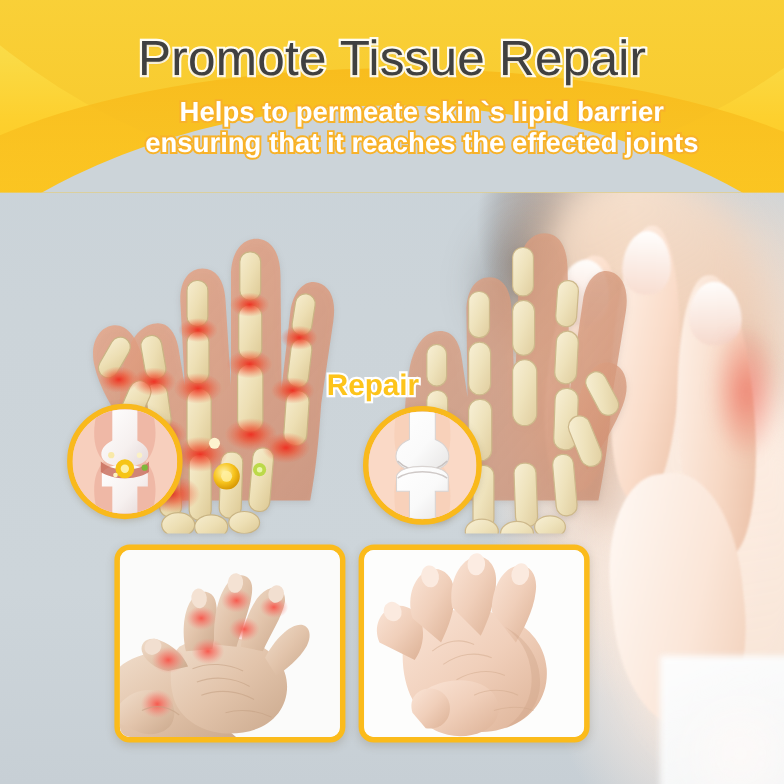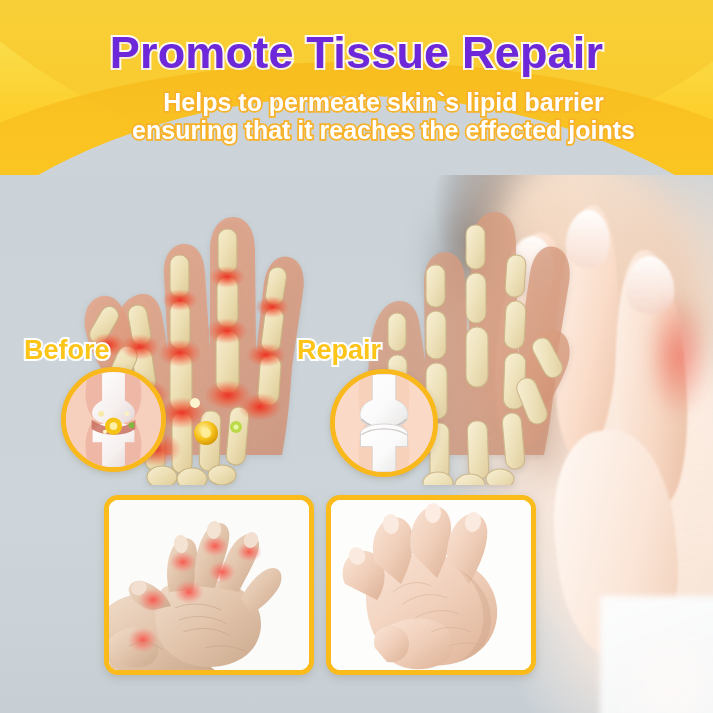--- a/index.html
+++ b/index.html
@@ -93,22 +93,22 @@
   .band-cutout{
     position:absolute;left:-165px;top:96px;width:1043px;height:760px;
     border-radius:50%;
     background:#ccd4d9;
   }
 
   
   .title{
     position:absolute;left:0;top:27px;width:713px;
     text-align:center;
-    font-size:45px;font-weight:bold;letter-spacing:.2px;
-    color:#6d28d9;
+    font-size:45px;font-weight:normal;letter-spacing:.2px;
+    color:#404040;
     -webkit-text-stroke:4px #fffdf3;
     paint-order:stroke fill;
     text-shadow:0 2px 2px rgba(190,140,20,.18);
     white-space:nowrap;
   }
   .subtitle{
     position:absolute;left:0;width:713px;text-align:center;
     font-size:25px;font-weight:bold;
     color:#ffffff;
     -webkit-text-stroke:3.5px #f8b229;
@@ -339,21 +339,20 @@
       <rect x="100" y="268" width="19" height="58" rx="9"></rect>
       <rect x="138" y="266" width="20" height="58" rx="9" transform="rotate(-2 148 295)"></rect>
       <rect x="174" y="258" width="19" height="56" rx="9" transform="rotate(-5 183 286)"></rect>
 
       <ellipse cx="108" cy="328" rx="15" ry="11"></ellipse>
       <ellipse cx="140" cy="330" rx="15" ry="11"></ellipse>
       <ellipse cx="170" cy="324" rx="14" ry="10"></ellipse>
     </g>
   </svg>
 
-  <div class="ba-label label-before">Before</div>
   <div class="ba-label label-after">Repair</div>
 
   <div class="zoom-circle circle-before">
     <svg class="circle-inner" viewBox="0 0 100 100" aria-hidden="true">
       <defs>
         <linearGradient id="cartB" x1="0" y1="0" x2="1" y2="1">
           <stop offset="0%" stop-color="#ffffff"></stop>
           <stop offset="60%" stop-color="#f6f0ef"></stop>
           <stop offset="100%" stop-color="#e4d7d6"></stop>
         </linearGradient>

